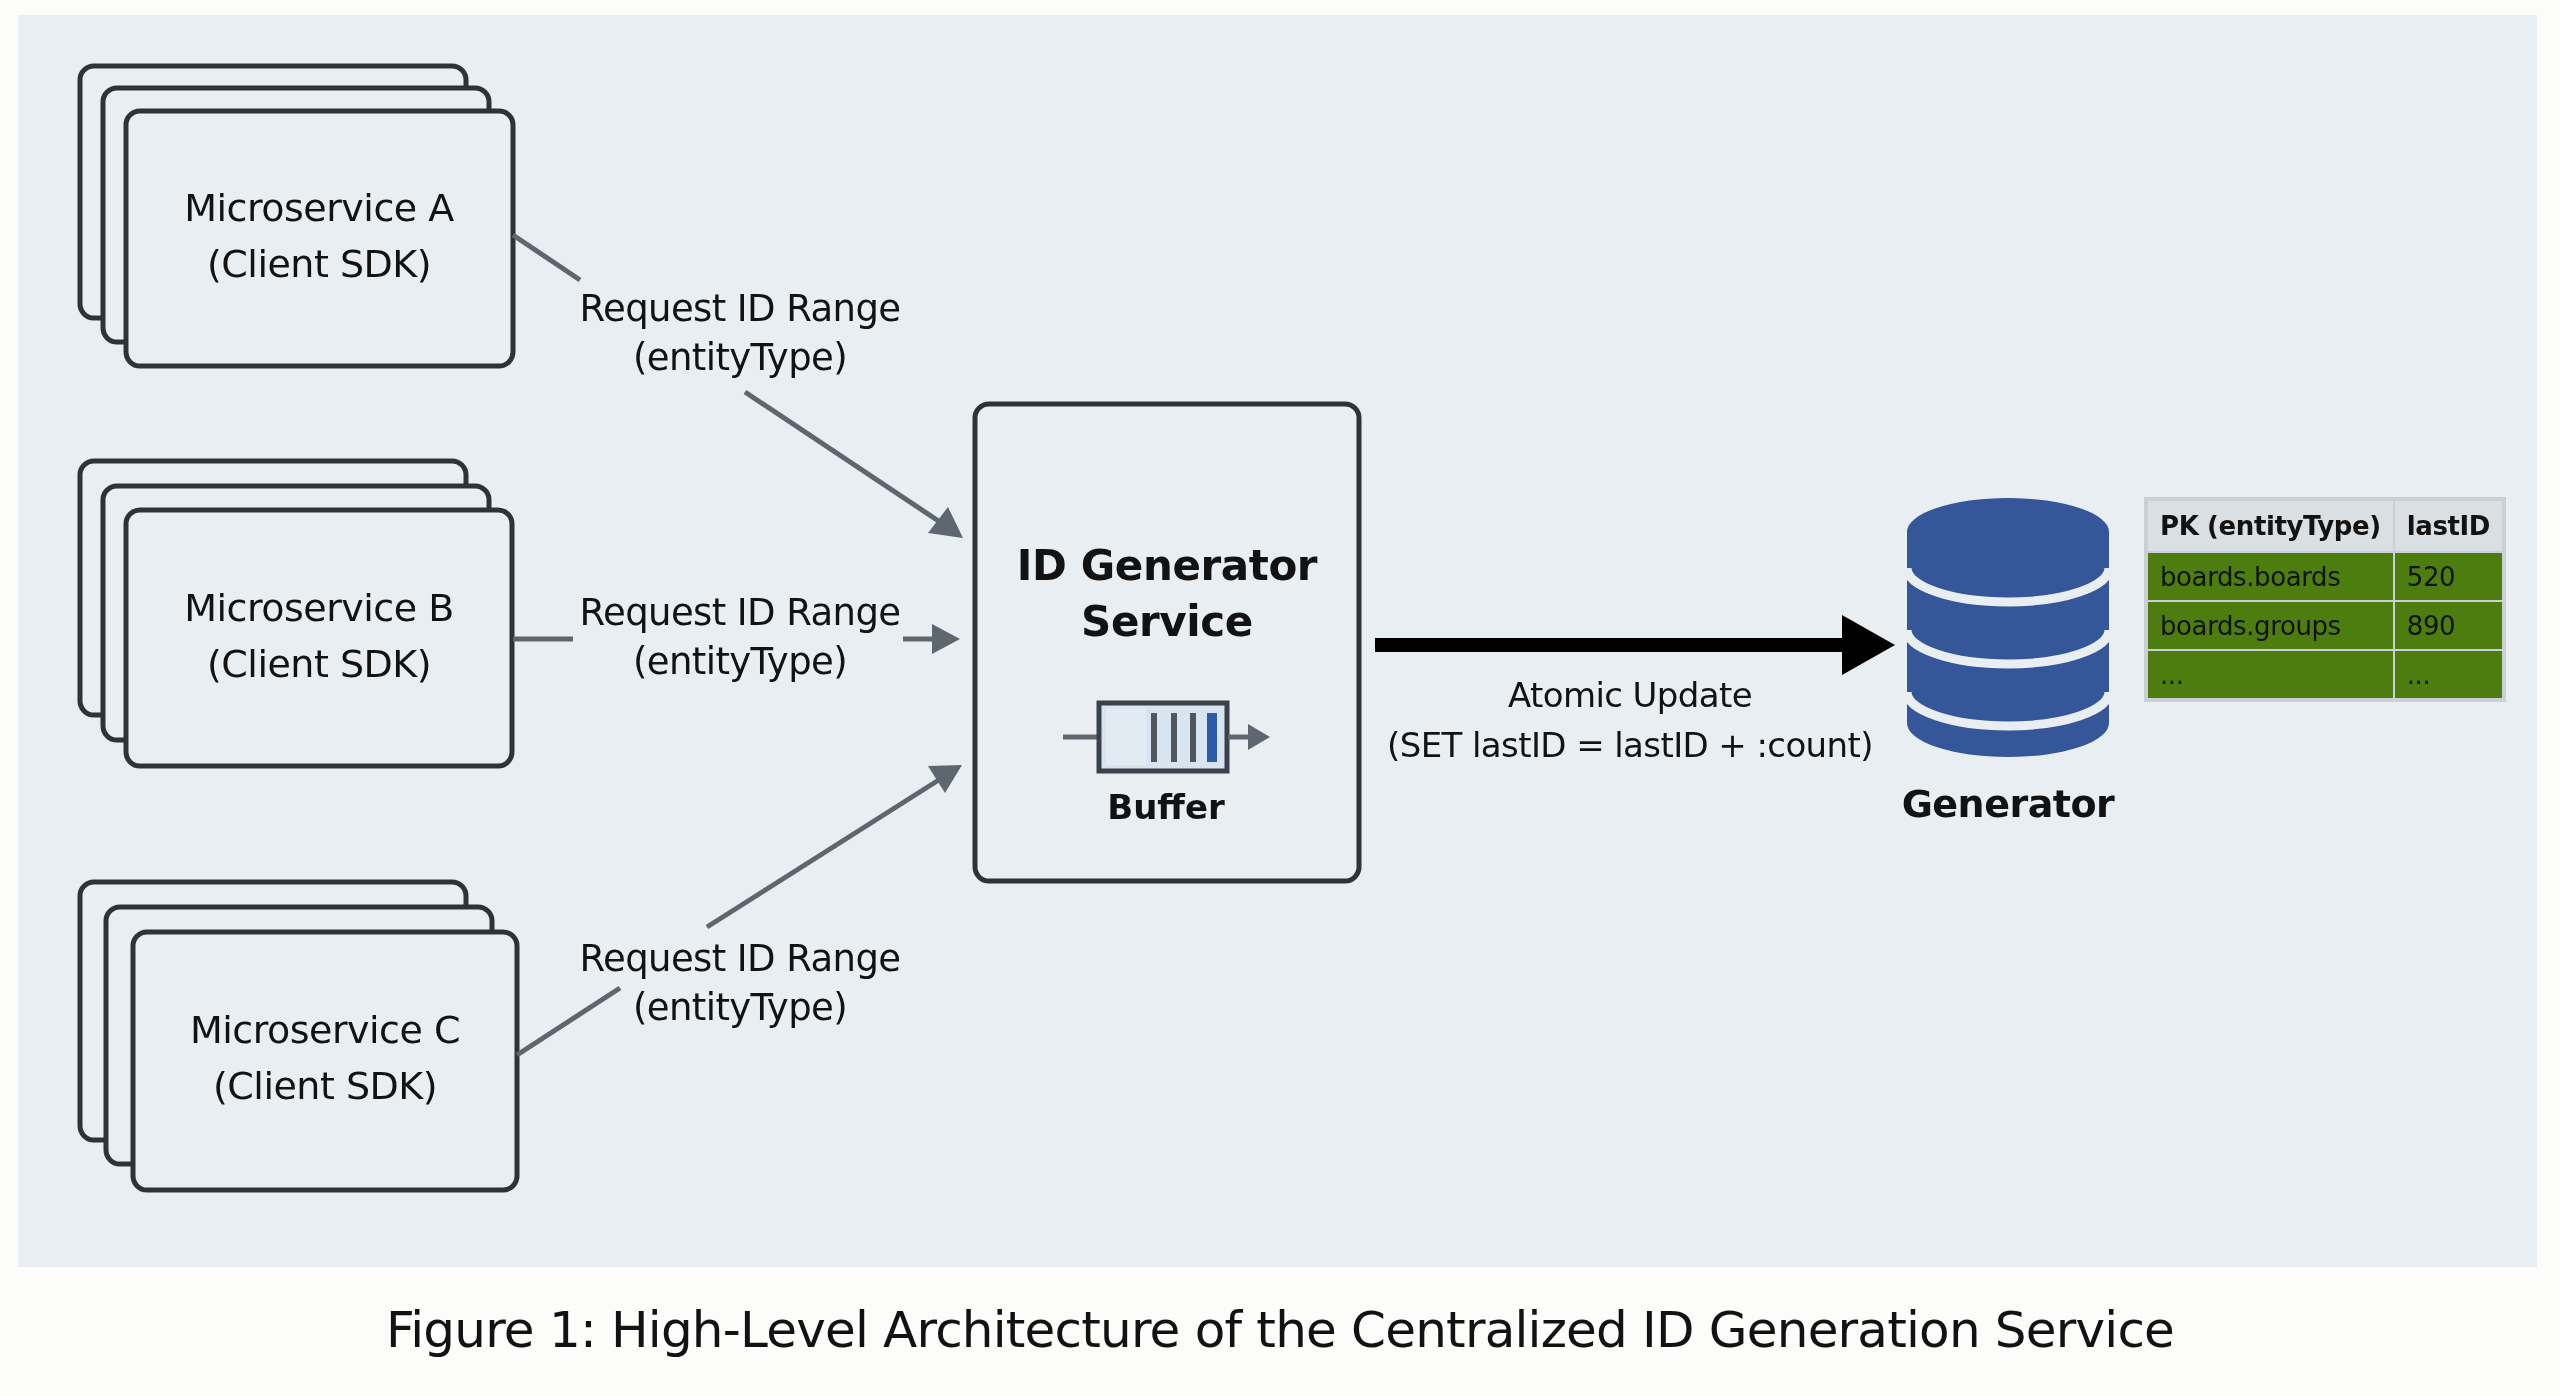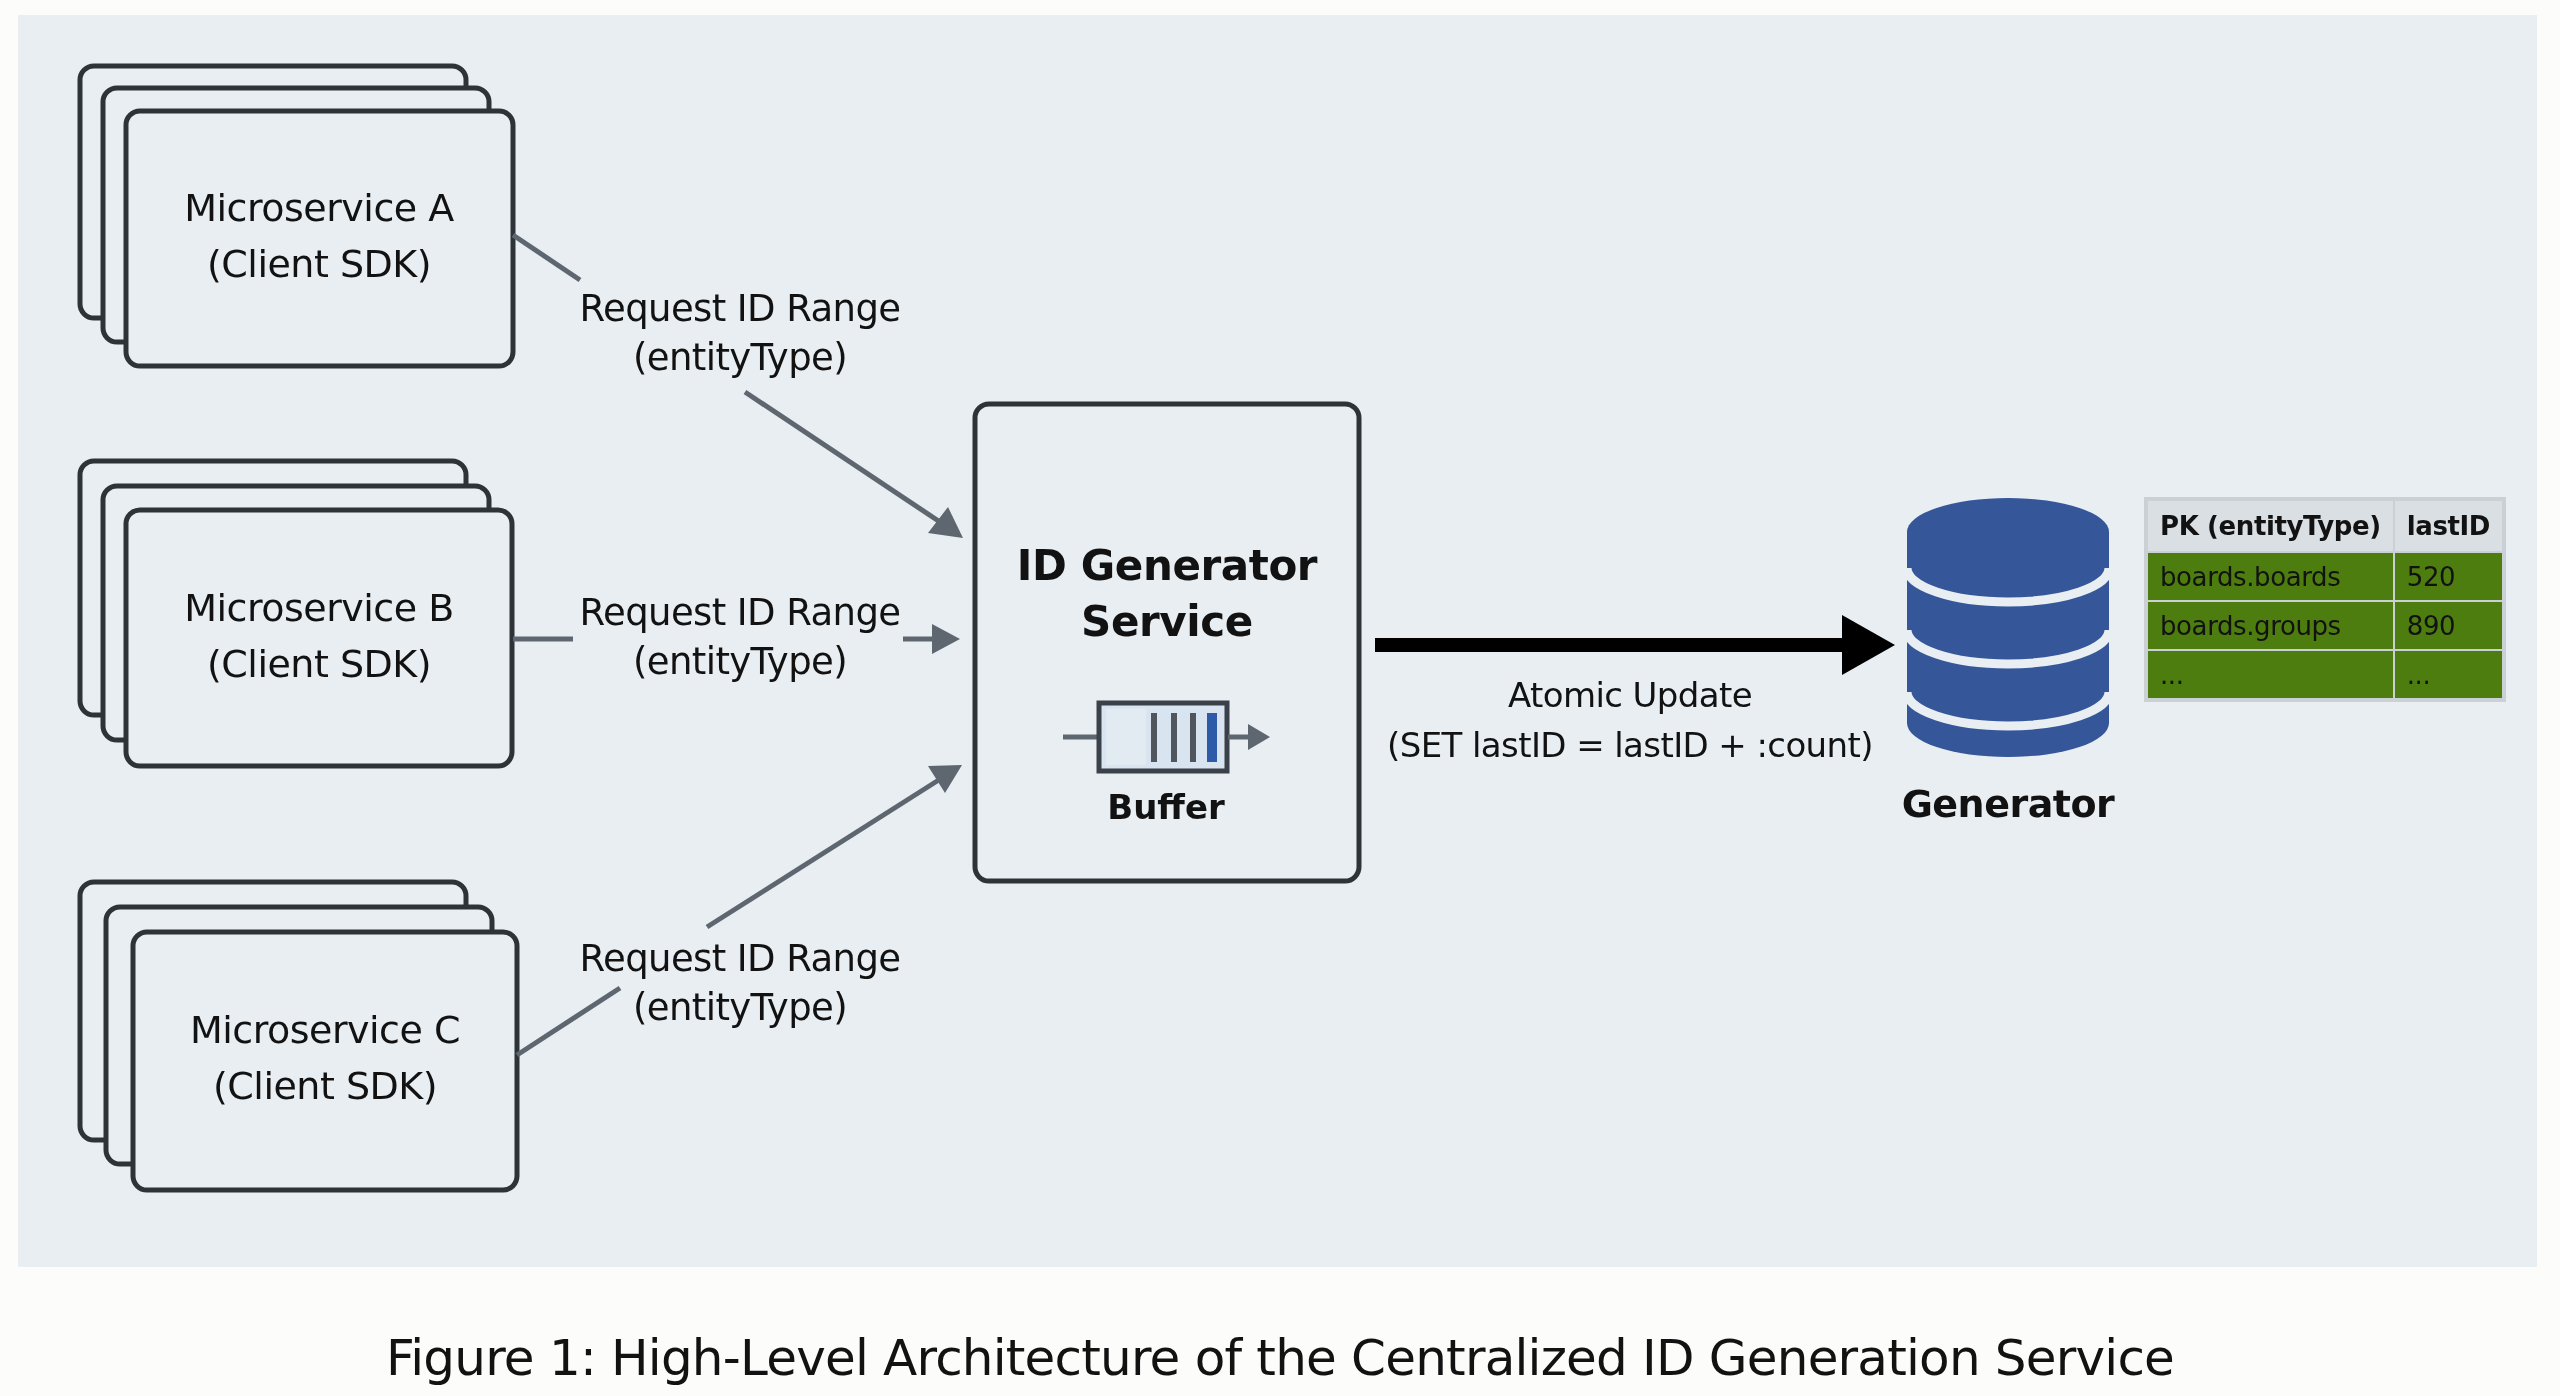--- a/index.html
+++ b/index.html
@@ -11,21 +11,21 @@
   .ms-label { font-size:38px; font-weight:500; letter-spacing:-0.5px; line-height:56px; width:400px; }
   .ms-label span { display:block; }
   .req-label { font-size:37px; letter-spacing:-0.6px; line-height:49px; width:340px; }
   .req-label span { display:block; }
   .idgen-label { font-size:42px; font-weight:600; letter-spacing:-0.4px; line-height:56px; width:380px; }
   .idgen-label span { display:block; }
   .buffer-label { font-size:34px; font-weight:600; width:200px; }
   .atomic-label { font-size:34px; line-height:50px; letter-spacing:-0.6px; width:520px; }
   .atomic-label span { display:block; }
   .db-label { font-size:38px; font-weight:600; letter-spacing:-0.5px; width:300px; }
-  .caption { font-size:50px; font-weight:500; letter-spacing:-0.8px; width:2560px; left:0; top:1305px;margin-top:28px; }
+  .caption { font-size:50px; font-weight:500; letter-spacing:-0.8px; width:2560px; left:0; top:1305px; }
   table.db-table { position:absolute; left:2146px; top:499px; width:329px; border-collapse:collapse;
     font-size:26px; letter-spacing:-0.4px; background:#4d7c0f; box-shadow:0 0 0 2px #CBD0D4; }
   table.db-table th, table.db-table td { border:2px solid #CBD0D4; text-align:left; padding:0 12px; white-space:nowrap; }
   table.db-table th { background:#DADFE3; height:50px; font-weight:600; }
   table.db-table td { height:47px; }
   table.db-table .c1 { width:199px; }
 </style>
 </head>
 <body>
 

